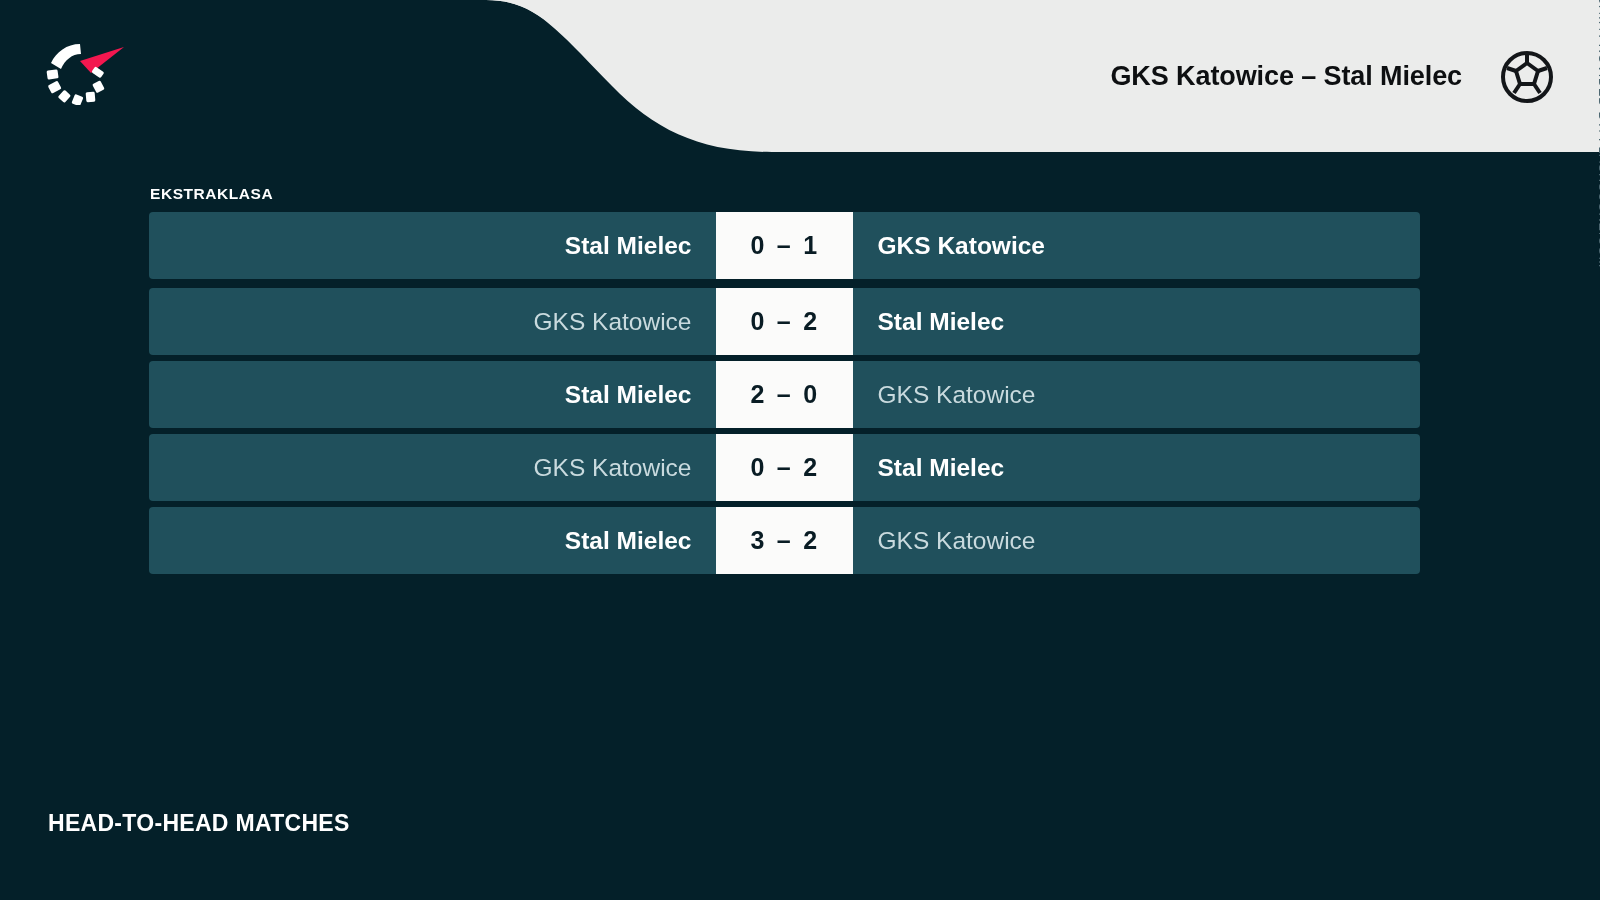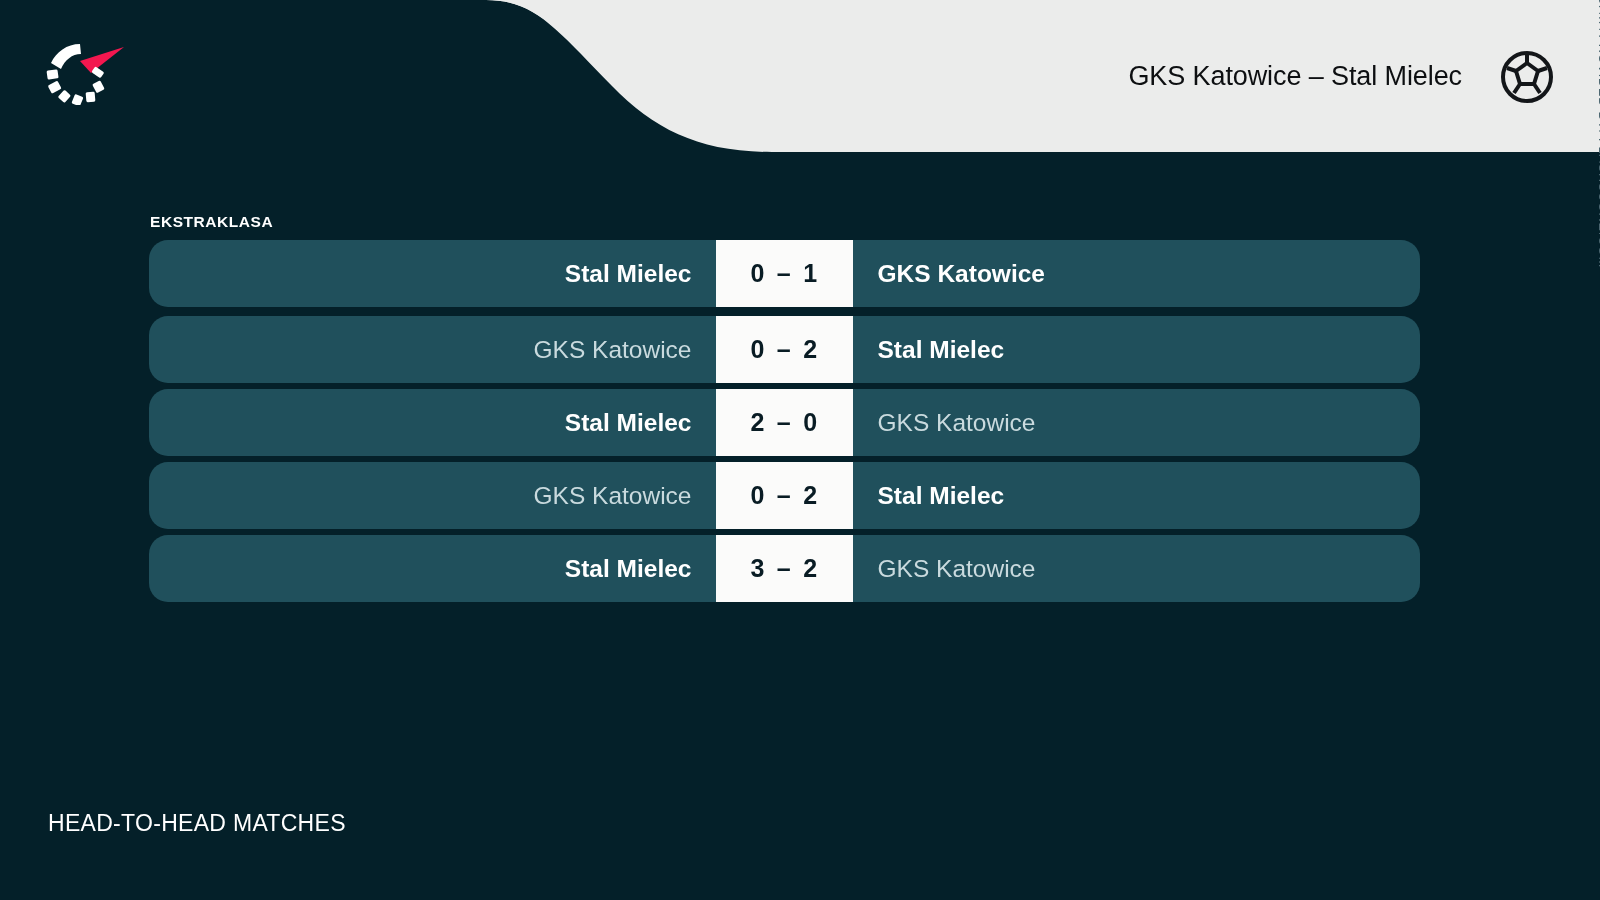--- a/index.html
+++ b/index.html
@@ -44,21 +44,21 @@
     position: absolute;
     right: 0; top: 0;
     height: 153px;
     display: flex;
     align-items: center;
     z-index: 3;
     padding-right: 46px;
   }
   .header-title {
     font-size: 27px;
-    font-weight: normal;
+    font-weight: bold;
     color: #0d0f11;
     letter-spacing: -0.1px;
     white-space: nowrap;
   }
   .ball-icon {
     width: 54px;
     height: 54px;
     margin-left: 38px;
     flex: 0 0 auto;
   }
@@ -72,31 +72,31 @@
   }
 
   .section-label {
     font-size: 15.5px;
     font-weight: bold;
     color: #ffffff;
     letter-spacing: 0.55px;
     padding-left: 150px;
     text-transform: uppercase;
   }
-  .section-label.first { margin-top: 60px; }
+  .section-label.first { margin-top: 32px; }
   .section-label.second { margin-top: 23px; }
 
   .match-list { margin-top: 9px; }
 
   .match-row {
     position: relative;
     margin: 0 180px 6px 149px;
     height: 67px;
     background: #20505c;
-    border-radius: 19px;
+    border-radius: 4px;
     display: flex;
     align-items: stretch;
     overflow: hidden;
   }
 
   .team {
     flex: 1 1 0;
     display: flex;
     align-items: center;
     font-size: 24.5px;
@@ -120,21 +120,21 @@
     letter-spacing: 0.5px;
   }
   .score-sep { font-weight: bold; }
 
   
   .footer-title {
     position: absolute;
     left: 48px;
     top: 810px;
     font-size: 23px;
-    font-weight: normal;
+    font-weight: bold;
     color: #ffffff;
     letter-spacing: 0.3px;
     text-transform: uppercase;
     z-index: 4;
   }
 
   .provider-note {
     position: absolute;
     right: 4px;
     top: 268px;

